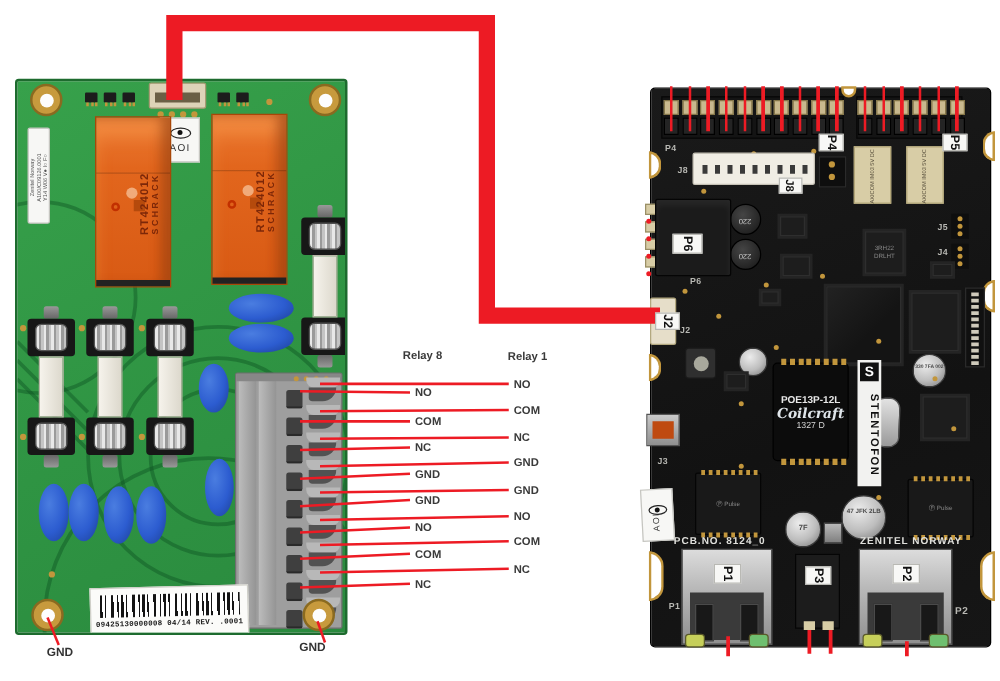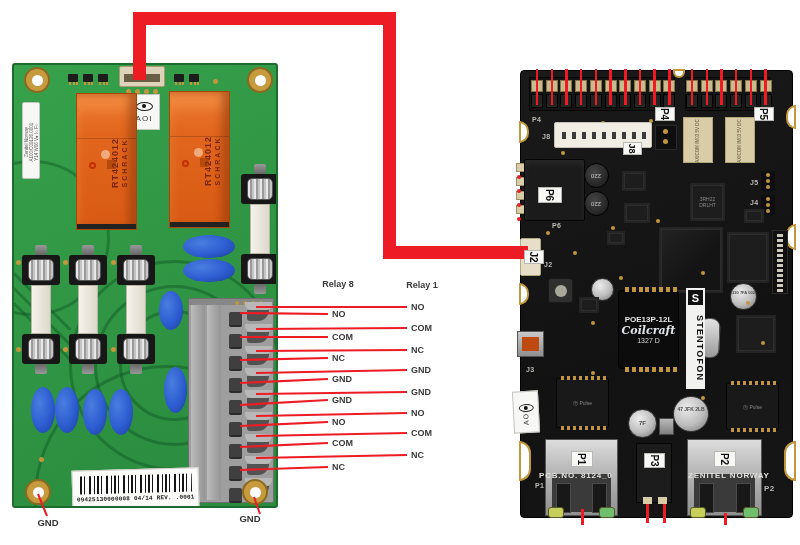--- a/index.html
+++ b/index.html
@@ -36,21 +36,21 @@
   
   .board-black{position:absolute;left:520px;top:70px;width:273px;height:448px;
     background:linear-gradient(160deg,#1a1a1a,#121212 60%,#161616);
     border:1px solid #000;border-radius:4px;box-sizing:border-box;}
   .notch{position:absolute;background:#fff;border:2px solid #c2963c;box-sizing:border-box;}
   .hdr{position:absolute;background:#141414;border:1px solid #060606;box-sizing:border-box;}
   .stk{position:absolute;background:#f8f8f6;border:1px solid #b9b9b4;box-sizing:border-box;color:#111;
     display:flex;align-items:center;justify-content:center;font-weight:bold;font-size:10px;
     transform:rotate(90deg);z-index:6;}
   .silk{position:absolute;color:#b9b9b4;font-size:7px;font-weight:bold;letter-spacing:.4px;z-index:5;}
-  .silkbig{position:absolute;color:#e0e0dc;font-size:8px;font-weight:bold;letter-spacing:.8px;z-index:5;margin-top:43px;}
+  .silkbig{position:absolute;color:#e0e0dc;font-size:8px;font-weight:bold;letter-spacing:.8px;z-index:5;}
   .chip{position:absolute;background:#1d1d1d;border:1px solid #2e2e2e;box-sizing:border-box;
     box-shadow:0 0 0 2px #242424;}
   .rj45{position:absolute;width:73px;height:77px;background:linear-gradient(180deg,#dcdcdc,#b9b9b9 40%,#8f8f8f);
     border:1px solid #555;box-sizing:border-box;z-index:4;}
   .rj45 .open{position:absolute;left:6px;right:6px;top:34px;bottom:3px;background:#3a3a3a;}
   .rj45 .latch{position:absolute;bottom:2px;width:13px;height:28px;background:#181818;border:1px solid #4a4a4a;}
   .led{position:absolute;bottom:-3px;width:14px;height:9px;border-radius:3px;border:1px solid #5a5a2a;z-index:5;}
   .tick{position:absolute;width:2.5px;background:#ed1b24;z-index:9;}
   .golddot{position:absolute;width:5px;height:5px;border-radius:50%;background:#c2963c;}
   .cap-sil{position:absolute;border-radius:50%;

